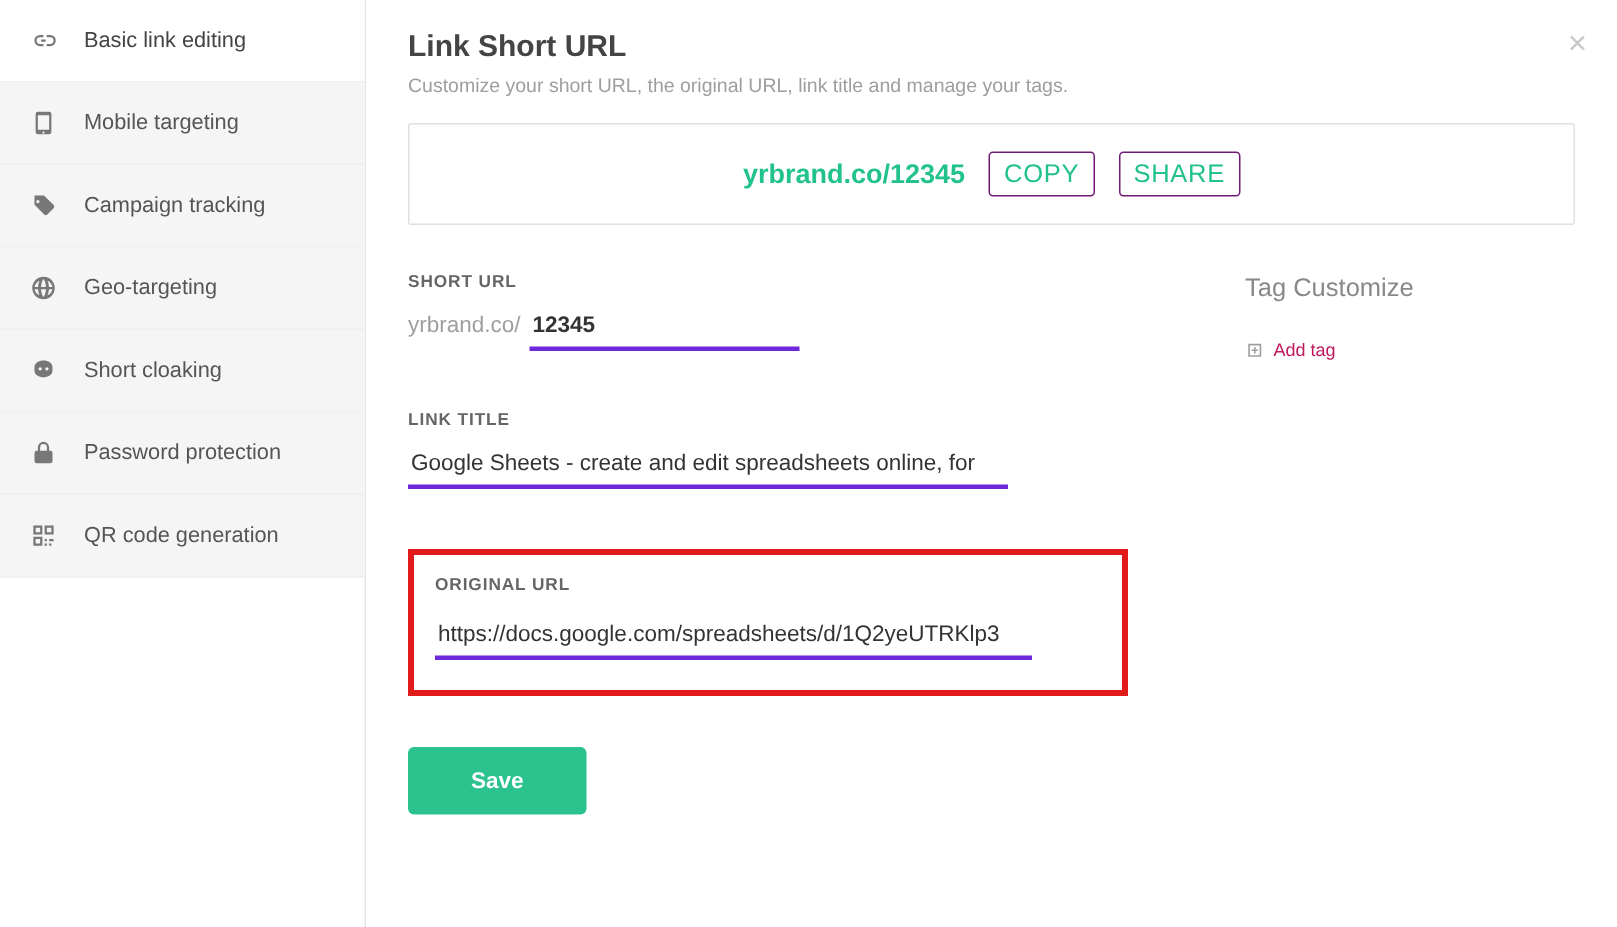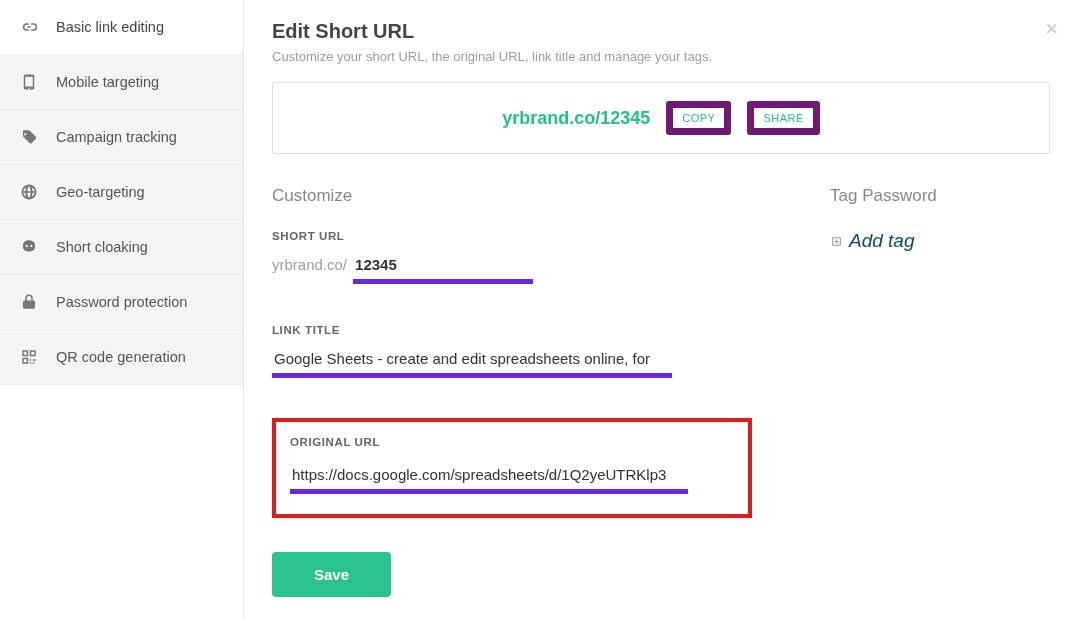--- a/index.html
+++ b/index.html
@@ -80,24 +80,24 @@
     justify-content: center;
     gap: 16px;
     margin-bottom: 32px;
   }
   .short-url-display {
     color: #22c28b;
     font-weight: 600;
     font-size: 18px;
   }
   .pill-btn {
-    border: 7px solid #701a75;
+    border: 1px solid #701a75;
     color: #22c28b;
     background: #fff;
-    font-size: 11px;
+    font-size: 17px;
     letter-spacing: 0.5px;
     padding: 4px 9px;
     border-radius: 3px;
     cursor: pointer;
     font-weight: 500;
   }
   .columns { display: flex; gap: 40px; }
   .col-left { flex: 1; max-width: 520px; }
   .col-right { width: 220px; }
   .section-title {
@@ -119,21 +119,21 @@
     align-items: baseline;
     gap: 6px;
     margin-bottom: 40px;
   }
   .domain-prefix {
     color: #9e9e9e;
     font-size: 15px;
   }
   input.text-input {
     border: none;
-    border-bottom: 5px solid #6d28d9;
+    border-bottom: 3px solid #6d28d9;
     font-size: 15px;
     padding: 4px 2px 6px 2px;
     outline: none;
     color: #333;
     background: transparent;
   }
   input.slug { width: 180px; font-weight: 600; }
   input.title { width: 400px; }
   input.orig  { width: 398px; }
   .field-block { margin-bottom: 40px; }
@@ -148,27 +148,26 @@
     background: #2bc38d;
     color: #fff;
     border: none;
     border-radius: 4px;
     padding: 14px 42px;
     font-size: 15px;
     font-weight: 600;
     cursor: pointer;
   }
   .add-tag {
-    color: #0c4a6e;
-    font-size: 19px;
+    color: #be185d;
+    font-size: 12px;
     display: inline-flex;
     align-items: center;
     gap: 6px;
     cursor: pointer;
-    font-style: italic;
   }
   .add-tag svg { width: 13px; height: 13px; fill: #9e9e9e; }
 </style>
 </head>
 <body>
 
 <div class="layout">
   <nav class="sidebar">
 
     <div class="sidebar-item active">
@@ -233,32 +232,31 @@
           </svg>
       </span>
       <span>QR code generation</span>
     </div>
 
   </nav>
 
   <main class="main">
     <span class="close-icon">×</span>
 
-    <h1 class="page-title">Edit Short URL</h1>
+    <h1 class="page-title">Link Short URL</h1>
     <p class="page-subtitle">Customize your short URL, the original URL, link title and manage your tags.</p>
 
     <div class="url-card">
       <span class="short-url-display">yrbrand.co/12345</span>
       <button class="pill-btn">COPY</button>
       <button class="pill-btn">SHARE</button>
     </div>
 
     <div class="columns">
       <div class="col-left">
-        <div class="section-title">Customize</div>
 
         <div class="field-label">SHORT URL</div>
         <div class="inline-input-row">
           <span class="domain-prefix">yrbrand.co/</span>
           <input class="text-input slug" value="12345" style="">
         </div>
 
         <div class="field-block">
           <div class="field-label">LINK TITLE</div>
           <input class="text-input title" value="Google Sheets - create and edit spreadsheets online, for" style="">
@@ -266,21 +264,21 @@
 
         <div class="highlight-box">
           <div class="field-label">ORIGINAL URL</div>
           <input class="text-input orig" value="https://docs.google.com/spreadsheets/d/1Q2yeUTRKlp3" style="">
         </div>
 
         <button class="save-btn">Save</button>
       </div>
 
       <div class="col-right">
-        <div class="section-title">Tag Password</div>
+        <div class="section-title">Tag Customize</div>
         <span class="add-tag">
           <svg viewBox="0 0 24 24">
               <path d="M4 4h16v16H4V4zm2 2v12h12V6H6zm5 2h2v3h3v2h-3v3h-2v-3H8v-2h3V8z"></path>
             </svg>
           <span>Add tag</span>
         </span>
       </div>
     </div>
   </main>
 </div>

